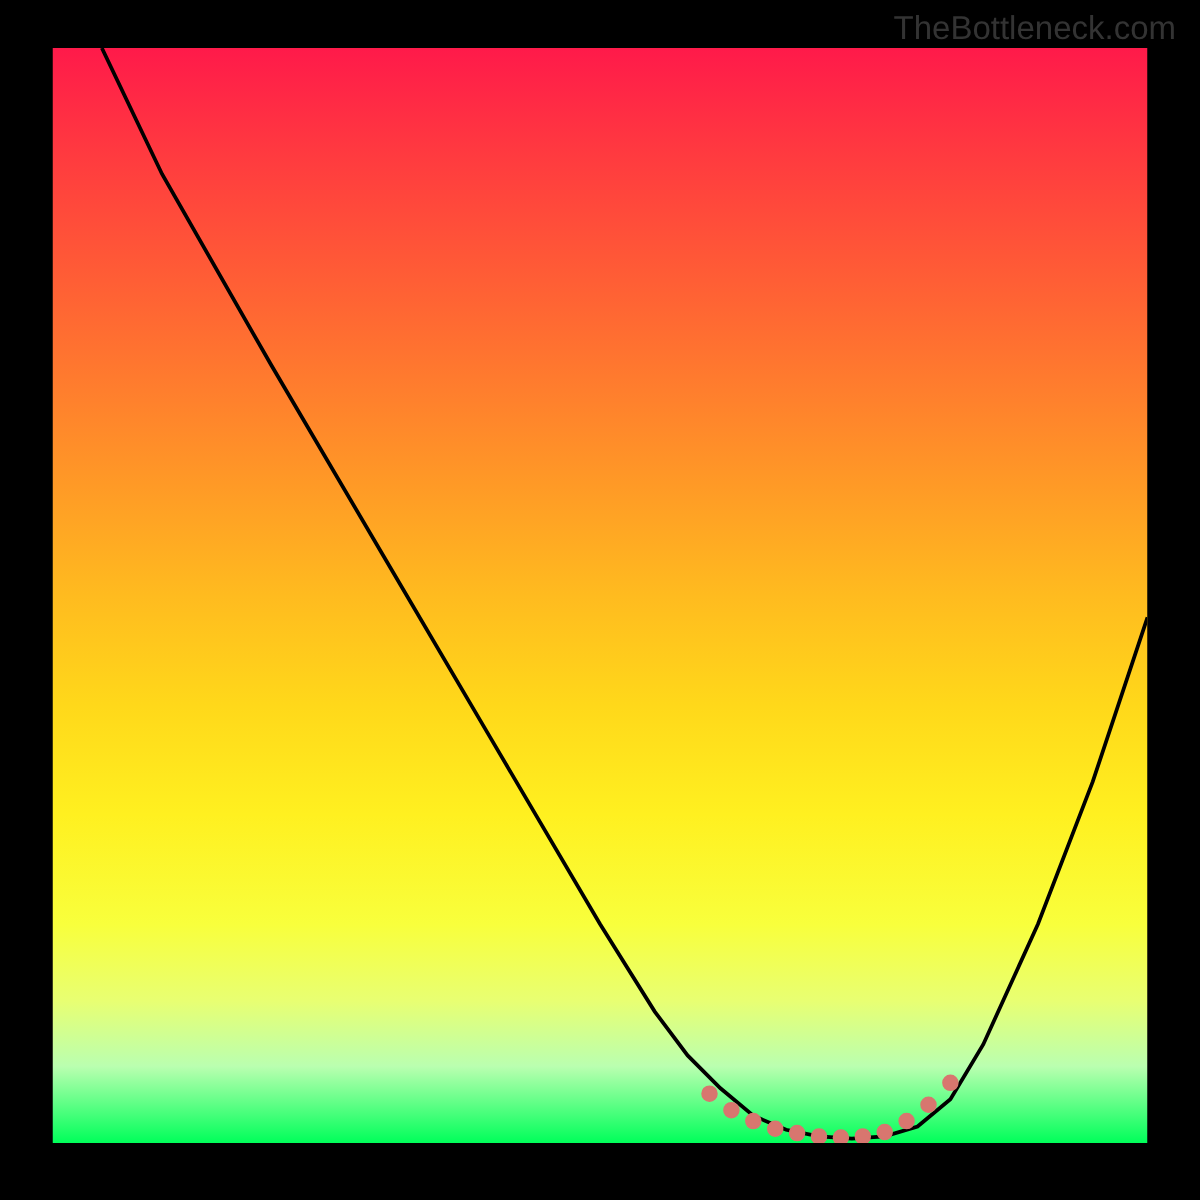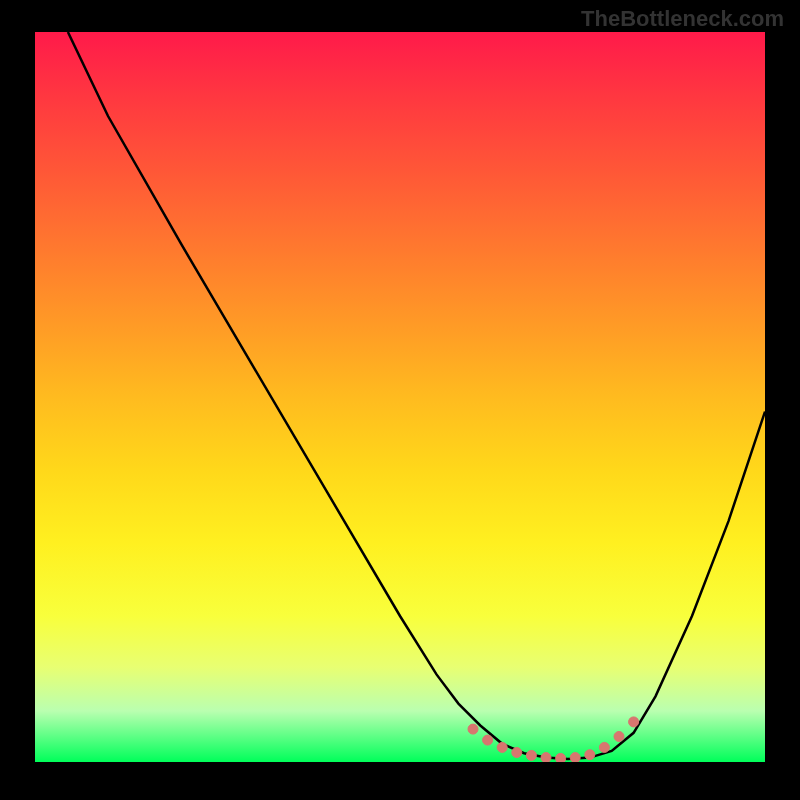--- a/index.html
+++ b/index.html
@@ -10,21 +10,21 @@
     background: #000;
     position: relative;
     font-family: Arial, sans-serif;
   }
   .watermark {
     position: absolute;
     top: 6px;
     right: 16px;
     color: #333333;
     font-size: 22px;
-    font-weight: bold;
+    font-weight: normal;
     z-index: 10;
   }
   .plot-area {
     position: absolute;
     left: 35px;
     top: 32px;
     width: 730px;
     height: 730px;
     overflow: hidden;
   }

